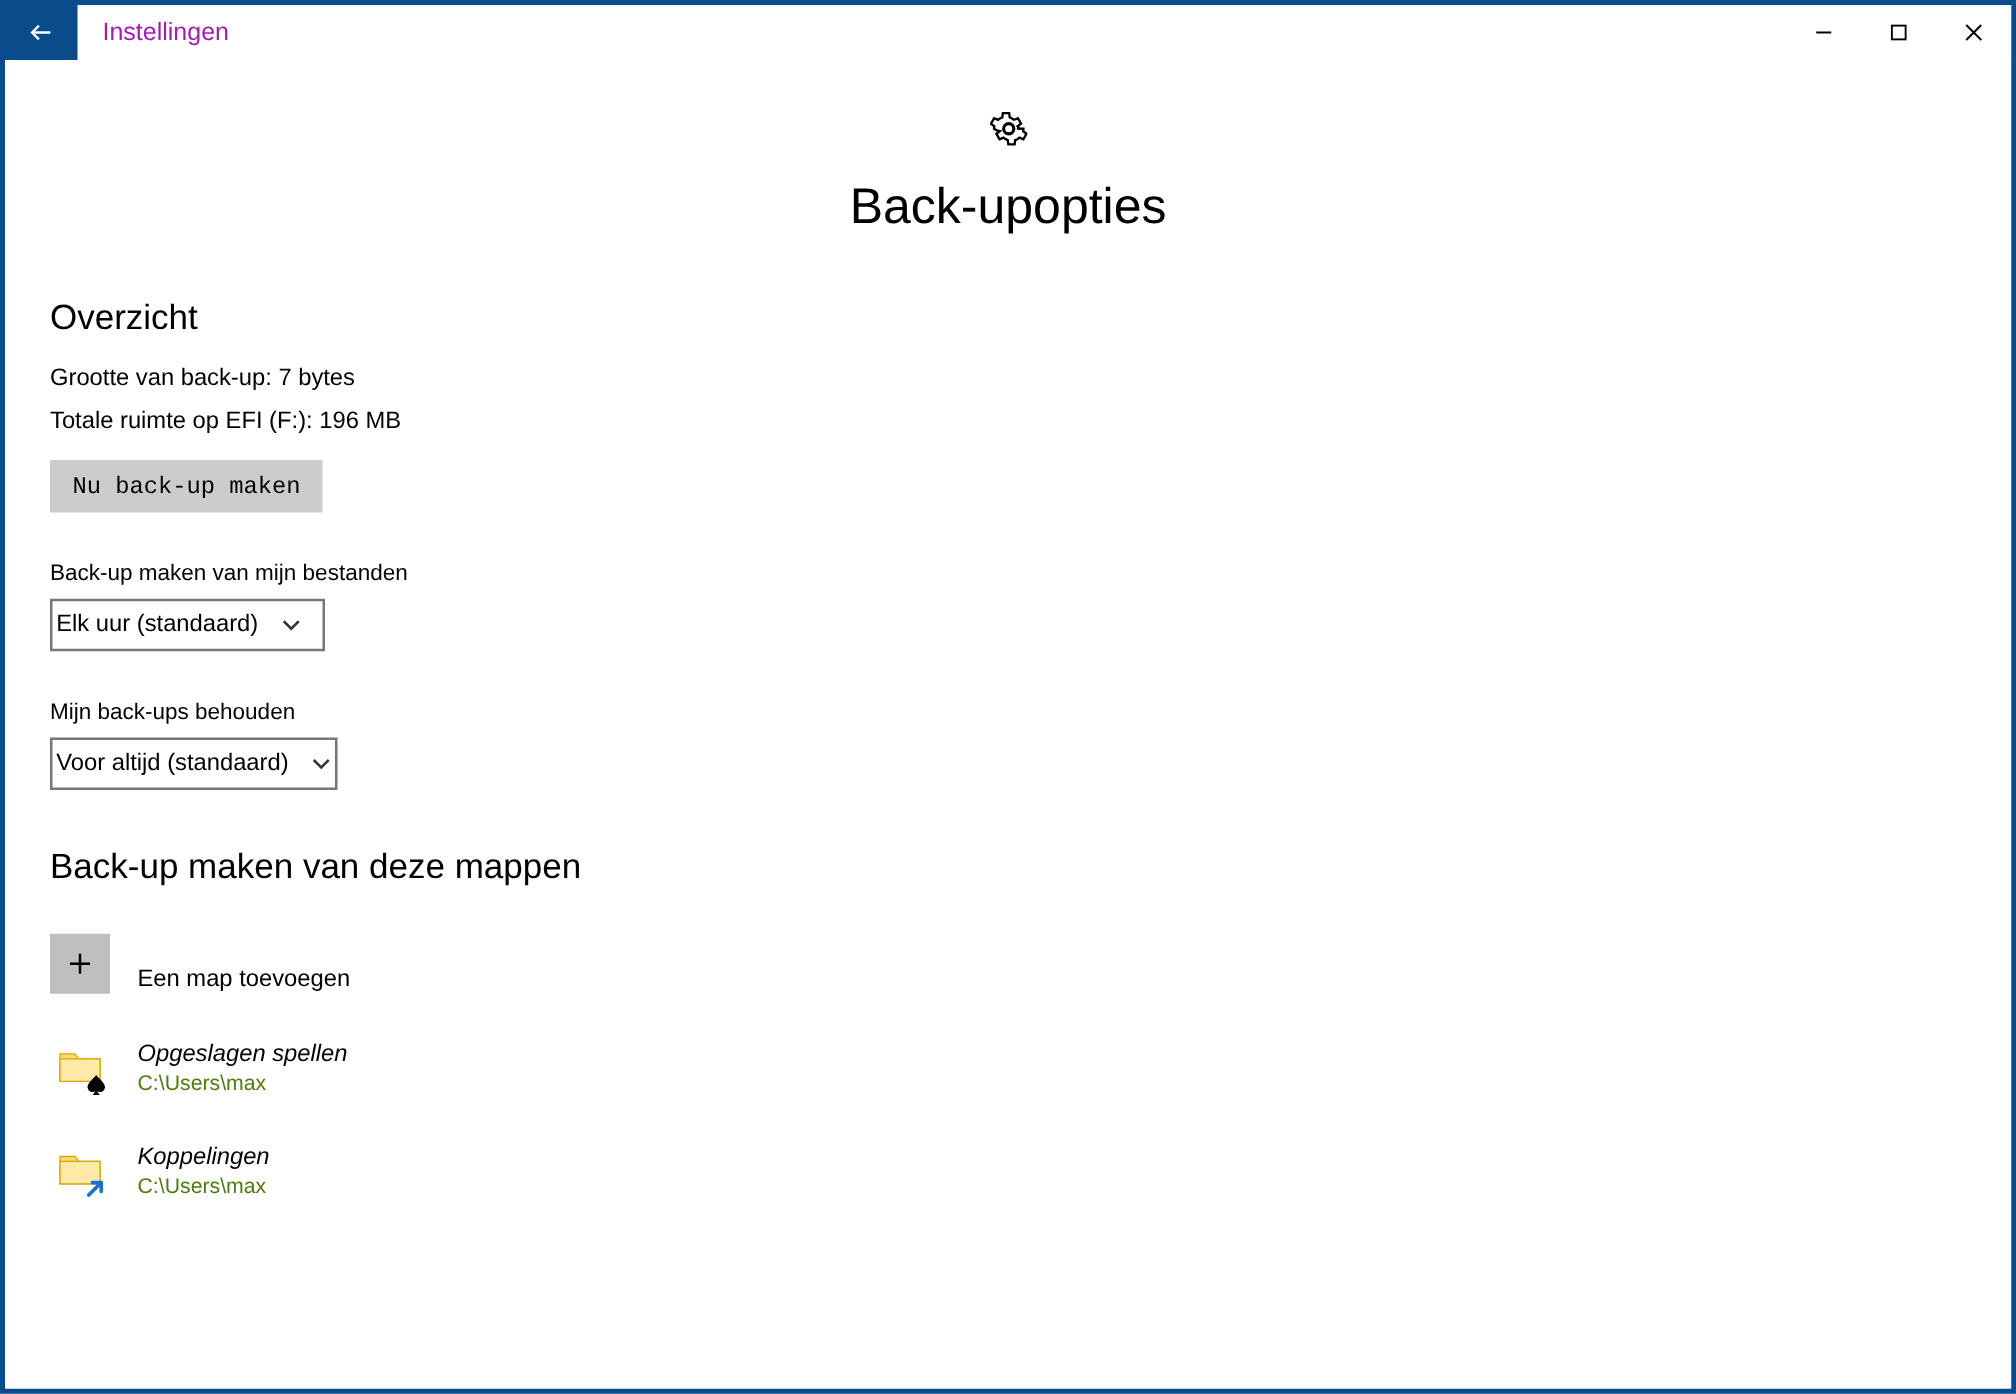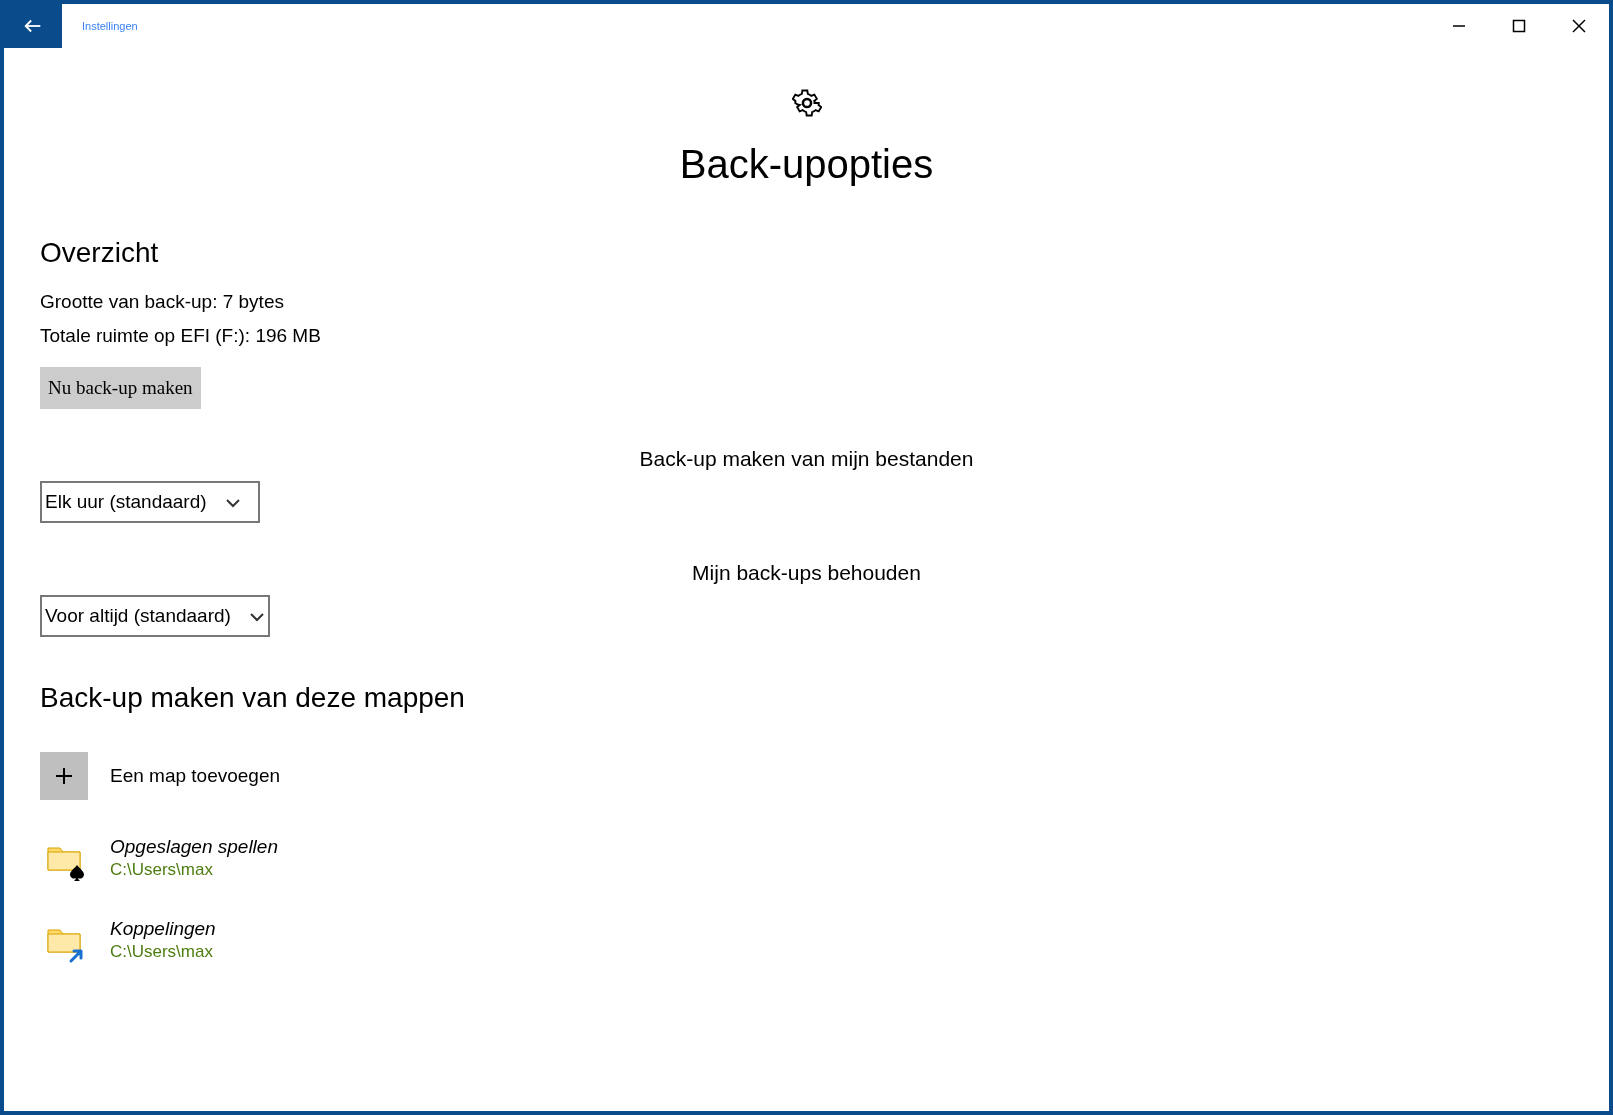--- a/index.html
+++ b/index.html
@@ -25,22 +25,22 @@
     align-items: center;
     justify-content: center;
     cursor: pointer;
   }
   .back-btn svg { stroke: #fff; }
   .title-text {
     flex: 0 0 auto;
     display: flex;
     align-items: center;
     padding-left: 20px;
-    font-size: 11px;
-    color: #3b82f6;
+    font-size: 20px;
+    color: #a21caf;
   }
   .title-spacer { flex: 1; }
   .win-controls {
     display: flex;
     align-items: stretch;
   }
   .win-btn {
     width: 60px;
     display: flex;
     align-items: center;
@@ -78,32 +78,31 @@
 
   .overview p {
     font-size: 19px;
     margin-bottom: 12px;
   }
 
   .btn {
     display: inline-block;
     background: #cccccc;
     border: none;
-    padding: 10px 8px;
-    font-size: 19px;
-    font-family: Liberation Serif, serif;
+    padding: 10px 18px;
+    font-size: 19px;
+    font-family: Liberation Mono, monospace;
     cursor: pointer;
     margin-top: 8px;
   }
 
   .field-group { margin-top: 38px; }
   .field-label {
-    font-size: 21px;
+    font-size: 18px;
     margin-bottom: 10px;
-    text-align: center;
   }
   .dropdown {
     display: inline-flex;
     align-items: center;
     justify-content: flex-start;
     border: 2px solid #777;
     padding: 8px 3px;
     font-size: 19px;
     cursor: pointer;
     min-width: 220px;
@@ -111,21 +110,21 @@
   }
   .dropdown .chev {
     margin-left: 18px;
   }
   .dropdown .chev svg { stroke: #333; stroke-width: 2; fill: none; }
 
   .folders-section { margin-top: 45px; }
   .folder-list { margin-top: 28px; }
   .folder-item {
     display: flex;
-    align-items: center;
+    align-items: flex-end;
     gap: 22px;
     padding: 10px 0;
     cursor: pointer;
   }
   .folder-item + .folder-item { margin-top: 14px; }
   .add-tile {
     width: 48px; height: 48px;
     background: #bfbfbf;
     display: flex;
     align-items: center;

